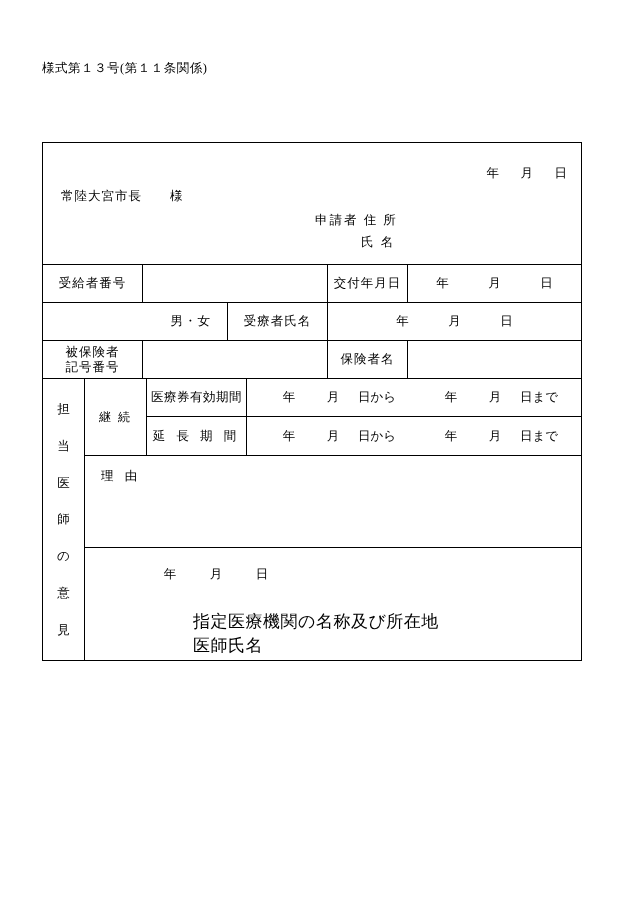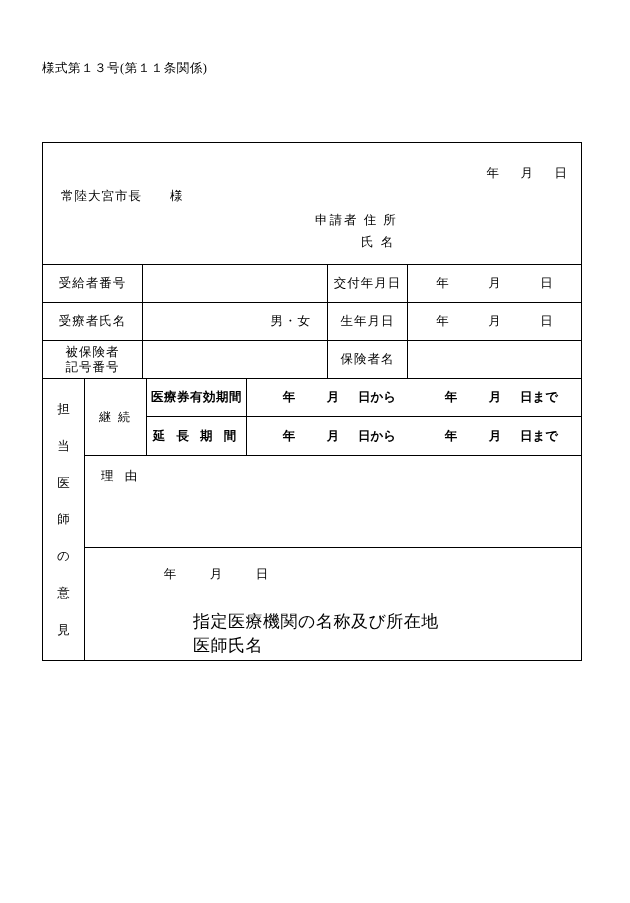--- a/index.html
+++ b/index.html
@@ -169,21 +169,20 @@
     align-items: center;
     justify-content: center;
     font-size: 12px;
     letter-spacing: 2px;
   }
   .keizoku-rows { flex: 1; }
   .k-row {
     height: 38px;
     display: flex;
     box-sizing: border-box;
-    font-weight: bold;
   }
   .k-row.first { border-bottom: 1px solid #000; }
   .k-name {
     width: 100px;
     border-right: 1px solid #000;
     box-sizing: border-box;
     display: flex;
     align-items: center;
     justify-content: center;
     font-size: 12.5px;
@@ -271,25 +270,24 @@
       <div class="cell c-value bdr"></div>
       <div class="cell c-label2 bdr">交付年月日</div>
       <div class="cell c-value2">
         <div class="ymd-wide">
           <span>年</span><span>月</span><span>日</span>
         </div>
       </div>
     </div>
 
     <div class="row r-mid">
-      <div class="cell c-label bdr">受療者氏名</div>
       <div class="cell c-value bdr">
         <span class="danjo">男・女</span>
       </div>
-      <div class="cell c-label2 bdr">生年月日</div>
+      <div class="cell c-label bdr">受療者氏名</div>
       <div class="cell c-value2">
         <div class="ymd-wide">
           <span>年</span><span>月</span><span>日</span>
         </div>
       </div>
     </div>
 
     <div class="row r-mid">
       <div class="cell c-label bdr">
         <div>

